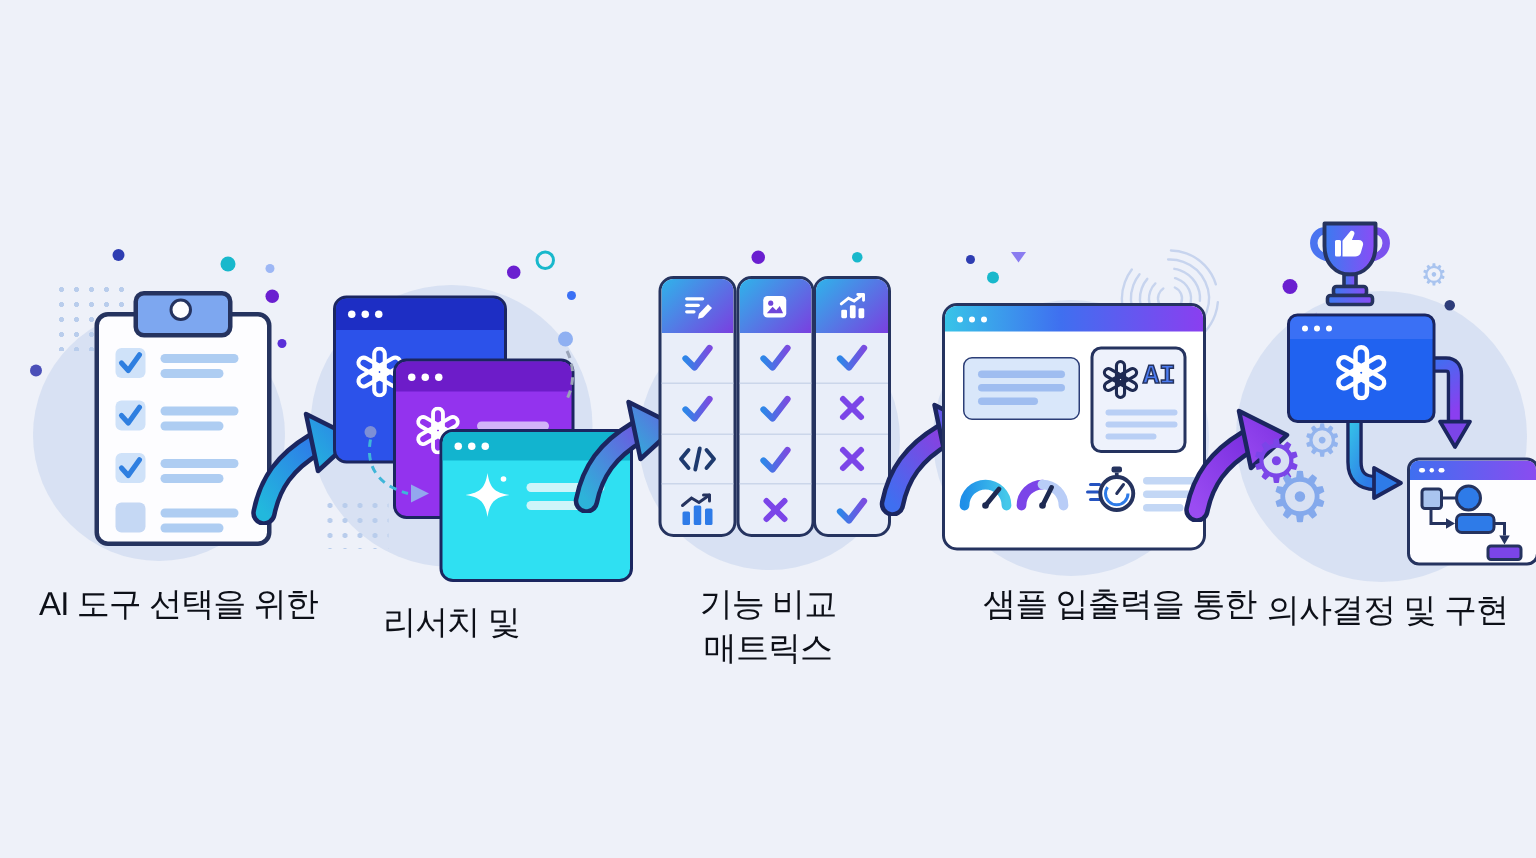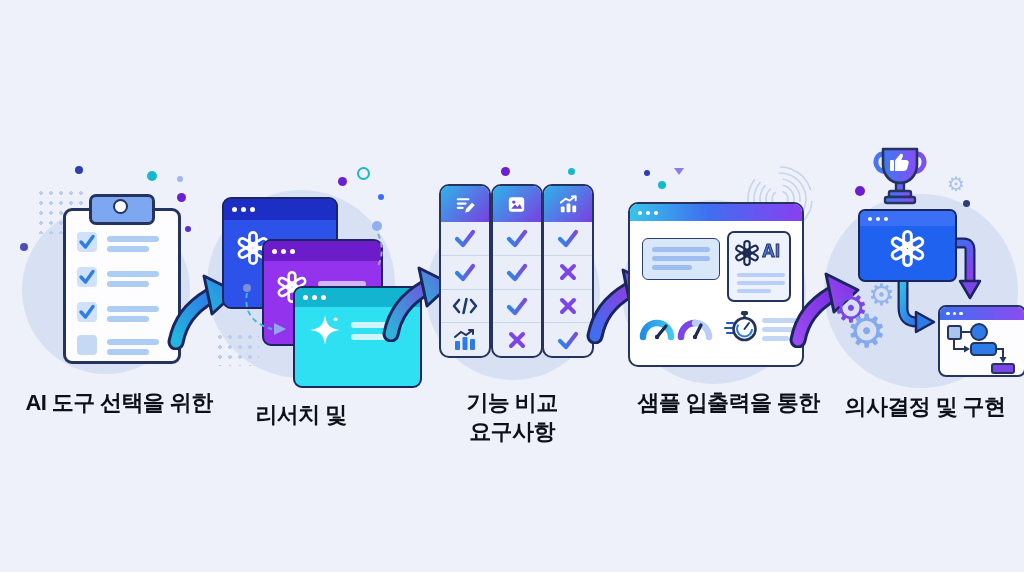--- a/index.html
+++ b/index.html
@@ -2,30 +2,30 @@
 <html><head>
 <meta charset="utf-8">
 <style>
   html,body{margin:0;padding:0;}
   body{font-family:"Liberation Sans",sans-serif;}
   .canvas{position:relative;width:1024px;height:572px;background:#eef1f9;overflow:hidden;}
   .abs{position:absolute;}
   .dot{position:absolute;border-radius:50%;}
   .soft-circle{position:absolute;border-radius:50%;background:rgba(167,190,230,0.30);}
   .dots-grid{position:absolute;background-image:radial-gradient(circle,#b9cdec 1.7px,transparent 1.9px);background-size:10px 10px;}
-  .win{position:absolute;border:2.5px solid #1b2660;border-radius:9px;overflow:hidden;}
+  .win{position:absolute;border:2.5px solid #1b2660;border-radius:9px;overflow:hidden;font-family:Liberation Mono, monospace;}
   .win-head{display:flex;align-items:center;gap:4px;padding-left:8px;box-sizing:border-box;}
   .wdot{width:5px;height:5px;border-radius:50%;background:#fff;}
   .bar{position:absolute;border-radius:3px;}
   .mx{position:absolute;width:48px;height:170px;border:2.5px solid #25335f;border-radius:10px;background:#e9eef9;overflow:hidden;display:flex;flex-direction:column;box-sizing:content-box;}
   .mx-head{height:36px;flex:0 0 36px;display:flex;align-items:center;justify-content:center;background:linear-gradient(135deg,#2fb3ea,#7a3fe0);}
   .mx-body{flex:1;display:flex;flex-direction:column;}
   .mx-cell{flex:1;display:flex;align-items:center;justify-content:center;border-top:1.5px solid #cbd6ea;}
   .mx-cell:first-child{border-top:none;}
-  .lbl{position:absolute;text-align:center;font-weight:700;font-size:22px;line-height:29px;color:#0d1018;letter-spacing:-0.6px;}
+  .lbl{position:absolute;text-align:center;font-weight:400;font-size:22px;line-height:29px;color:#0d1018;letter-spacing:-0.6px;}
   .panel{position:absolute;box-sizing:border-box;}
   .gear{position:absolute;line-height:1;user-select:none;}
   .tri{position:absolute;width:0;height:0;}
 </style>
 </head>
 <body>
 
 <div class="canvas">
 
   <svg width="0" height="0" style="position:absolute" aria-hidden="true">
@@ -464,22 +464,22 @@
   </div>
 
   <div class="lbl" style="left:4px;top:388px;width:230px">
     <div>AI 도구 선택을 위한</div>
   </div>
   <div class="lbl" style="left:190px;top:400px;width:222px">
     <div>리서치 및</div>
   </div>
   <div class="lbl" style="left:401px;top:388px;width:222px">
     <div>기능 비교</div>
-    <div>요구사항</div>
-  </div>
-  <div class="lbl" style="left:613px;top:388px;width:231px">
+    <div>매트릭스</div>
+  </div>
+  <div class="lbl" style="left:631px;top:388px;width:231px">
     <div>샘플 입출력을 통한</div>
   </div>
   <div class="lbl" style="left:806px;top:392px;width:238px">
     <div>의사결정 및 구현</div>
   </div>
 
 </div>
 
 </body></html>

